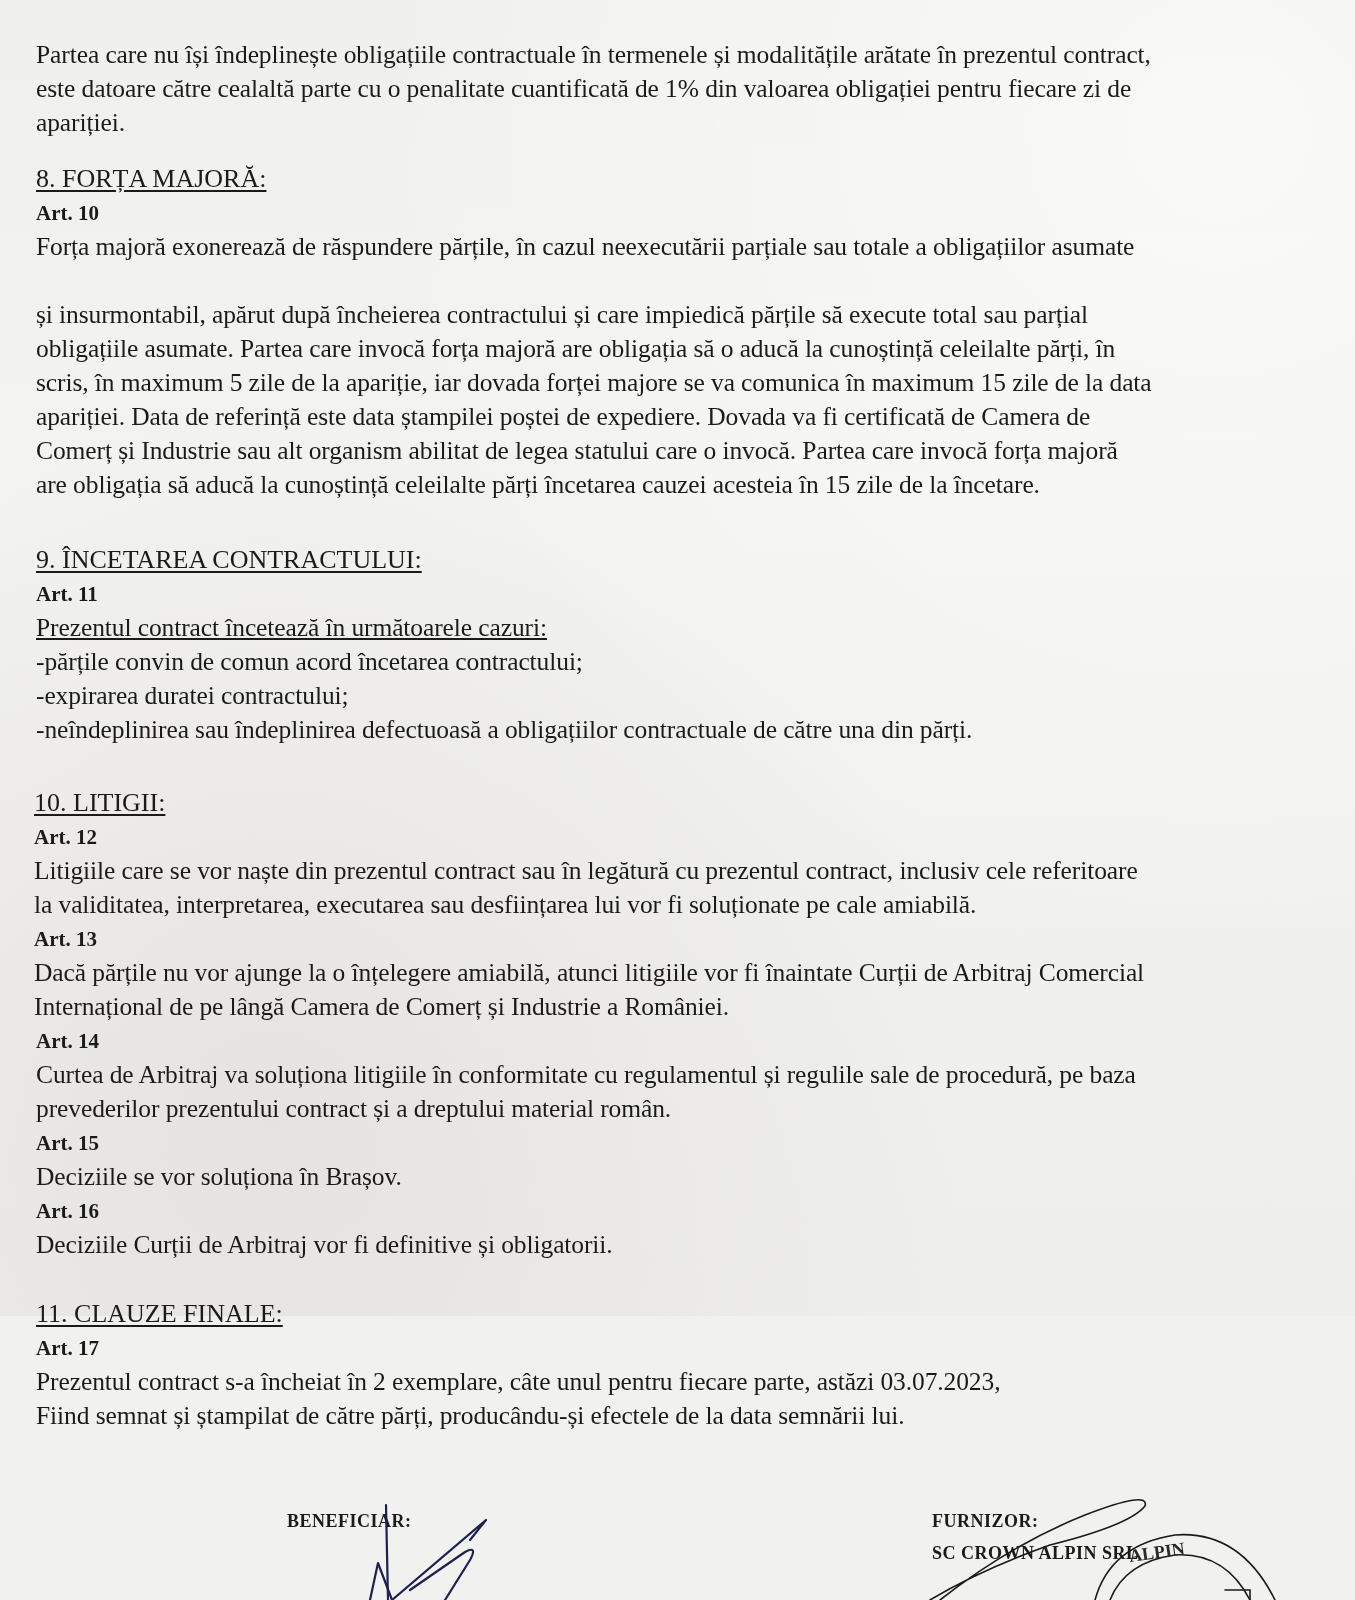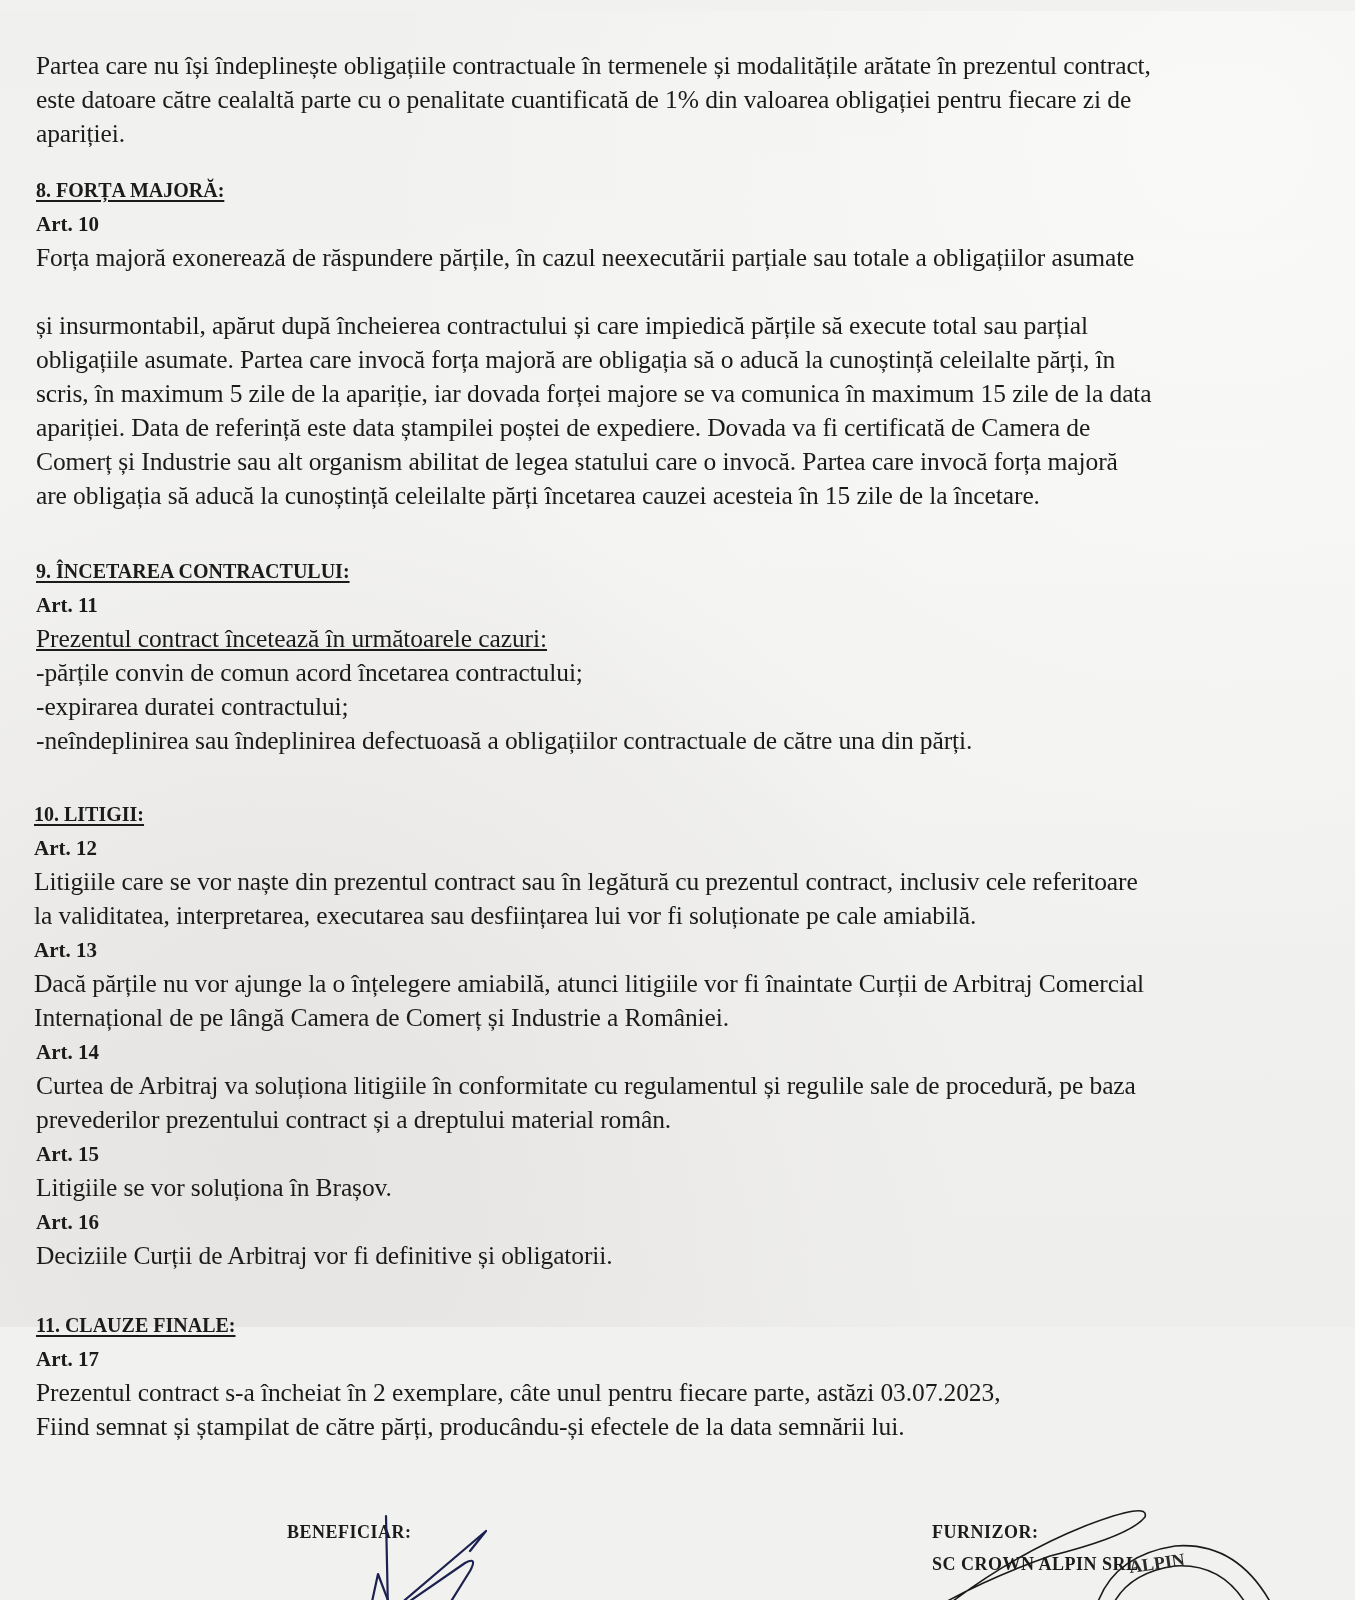--- a/index.html
+++ b/index.html
@@ -10,39 +10,39 @@
       width: 1355px;
       height: 1600px;
       overflow: hidden;
       background: #f1f1ef;
       position: relative;
       font-family: "Liberation Serif", "DejaVu Serif", serif;
       color: #1b1b1b;
     }
     .page {
       position: absolute;
-      left: 0; top: 11px;
+      left: 0; top: 0;
       width: 1355px;
       height: 1316px;
       background:
         radial-gradient(ellipse at 20% 85%, rgba(210,205,205,0.35), rgba(0,0,0,0) 45%),
         radial-gradient(ellipse at 90% 10%, rgba(255,255,255,0.6), rgba(0,0,0,0) 50%),
         linear-gradient(180deg, #f0f0ee 0%, #f3f3f1 40%, #eeeeec 100%);
     }
     .line {
       position: absolute;
       font-size: 25.5px;
       line-height: 34px;
       white-space: nowrap;
       letter-spacing: -0.1px;
     }
     .heading {
       position: absolute;
-      font-size: 20px;
-      font-weight: bold;
+      font-size: 26px;
+      font-weight: normal;
       text-decoration: underline;
       text-underline-offset: 3px;
       white-space: nowrap;
       line-height: 34px;
     }
     .art {
       position: absolute;
       font-size: 21px;
       font-weight: bold;
       white-space: nowrap;
@@ -95,21 +95,21 @@
 
   <div class="art" style="left:34px;top:922px;">Art. 13</div>
   <div class="line" style="left:34px;top:956px;">Dacă părțile nu vor ajunge la o înțelegere amiabilă, atunci litigiile vor fi înaintate Curții de Arbitraj Comercial</div>
   <div class="line" style="left:34px;top:990px;">Internațional de pe lângă Camera de Comerț și Industrie a României.</div>
 
   <div class="art" style="left:36px;top:1024px;">Art. 14</div>
   <div class="line" style="left:36px;top:1058px;">Curtea de Arbitraj va soluționa litigiile în conformitate cu regulamentul și regulile sale de procedură, pe baza</div>
   <div class="line" style="left:36px;top:1092px;">prevederilor prezentului contract și a dreptului material român.</div>
 
   <div class="art" style="left:36px;top:1126px;">Art. 15</div>
-  <div class="line" style="left:36px;top:1160px;">Litigiile se vor soluționa în Brașov.</div>
+  <div class="line" style="left:36px;top:1160px;">Deciziile se vor soluționa în Brașov.</div>
 
   <div class="art" style="left:36px;top:1194px;">Art. 16</div>
   <div class="line" style="left:36px;top:1228px;">Deciziile Curții de Arbitraj vor fi definitive și obligatorii.</div>
 
   <div class="heading" style="left:36px;top:1297px;">11. CLAUZE FINALE:</div>
   <div class="art" style="left:36px;top:1331px;">Art. 17</div>
   <div class="line" style="left:36px;top:1365px;">Prezentul contract s-a încheiat în 2 exemplare, câte unul pentru fiecare parte, astăzi 03.07.2023,</div>
   <div class="line" style="left:36px;top:1399px;">Fiind semnat și ștampilat de către părți, producându-și efectele de la data semnării lui.</div>
 
   <div class="sig-label" style="left:287px;top:1505px;">BENEFICIAR:</div>

